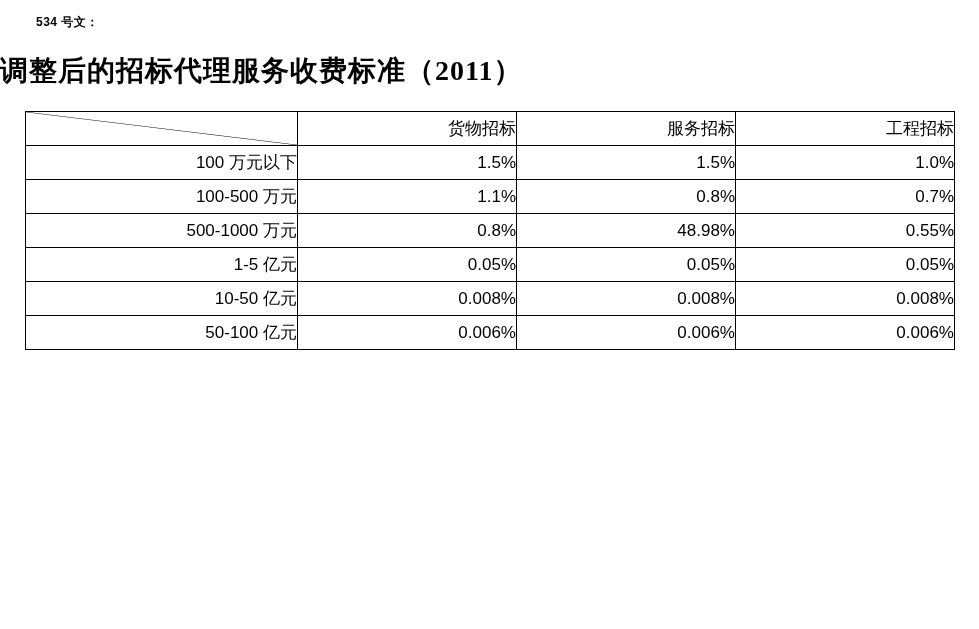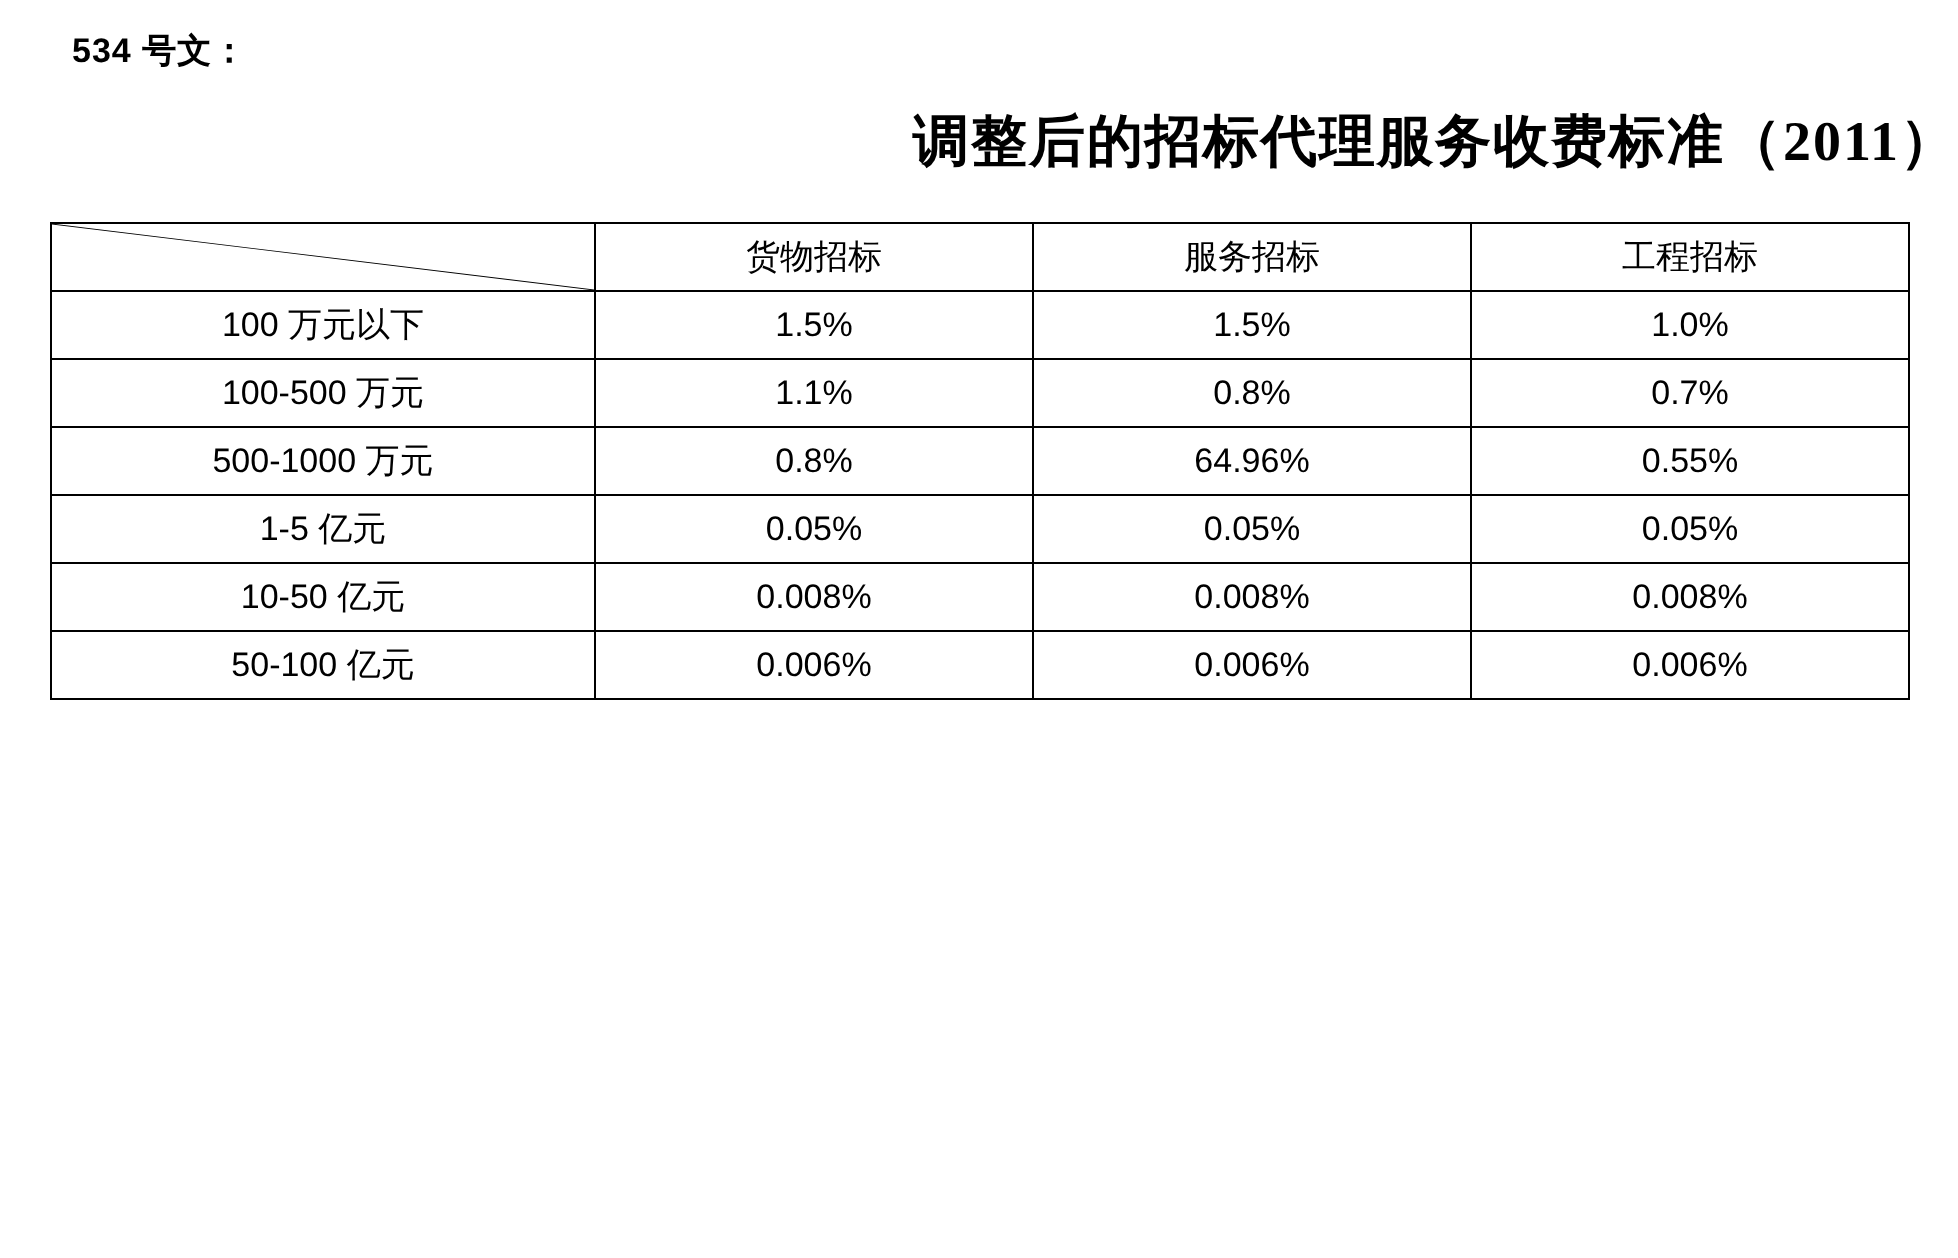--- a/index.html
+++ b/index.html
@@ -13,49 +13,49 @@
     font-family: "Liberation Serif", serif;
     color: #000000;
     position: relative;
     overflow: hidden;
   }
   .doc-note {
     position: absolute;
     left: 36px;
     top: 14px;
     font-family: "Liberation Sans", sans-serif;
-    font-size: 17px;
+    font-size: 12px;
     font-weight: bold;
     letter-spacing: 0.5px;
   }
   .doc-title {
     position: absolute;
     left: 0;
     top: 52px;
     width: 979px;
-    text-align: right;
+    text-align: left;
     font-family: "Liberation Serif", serif;
     font-size: 28px;
     font-weight: bold;
     letter-spacing: 1px;
   }
   .table-wrap {
     position: absolute;
     left: 25px;
     top: 111px;
     width: 929px;
   }
   table.fee-table {
     border-collapse: collapse;
     width: 929px;
     table-layout: fixed;
   }
   table.fee-table td {
     border: 1px solid #000000;
-    text-align: center;
+    text-align: right;
     vertical-align: middle;
     font-family: "Liberation Sans", sans-serif;
     font-size: 17px;
     height: 33px;
     padding: 0;
   }
   col.c0 { width: 272px; }
   col.c1 { width: 219px; }
   col.c2 { width: 219px; }
   col.c3 { width: 219px; }
@@ -132,21 +132,21 @@
       </tr>
       <tr>
         <td class="rowhead">100-500 万元</td>
         <td class="val">1.1%</td>
         <td class="val">0.8%</td>
         <td class="val">0.7%</td>
       </tr>
       <tr>
         <td class="rowhead">500-1000 万元</td>
         <td class="val">0.8%</td>
-        <td class="val">64.96%</td>
+        <td class="val">48.98%</td>
         <td class="val">0.55%</td>
       </tr>
       <tr>
         <td class="rowhead">1-5 亿元</td>
         <td class="val">0.05%</td>
         <td class="val">0.05%</td>
         <td class="val">0.05%</td>
       </tr>
       <tr>
         <td class="rowhead">10-50 亿元</td>

